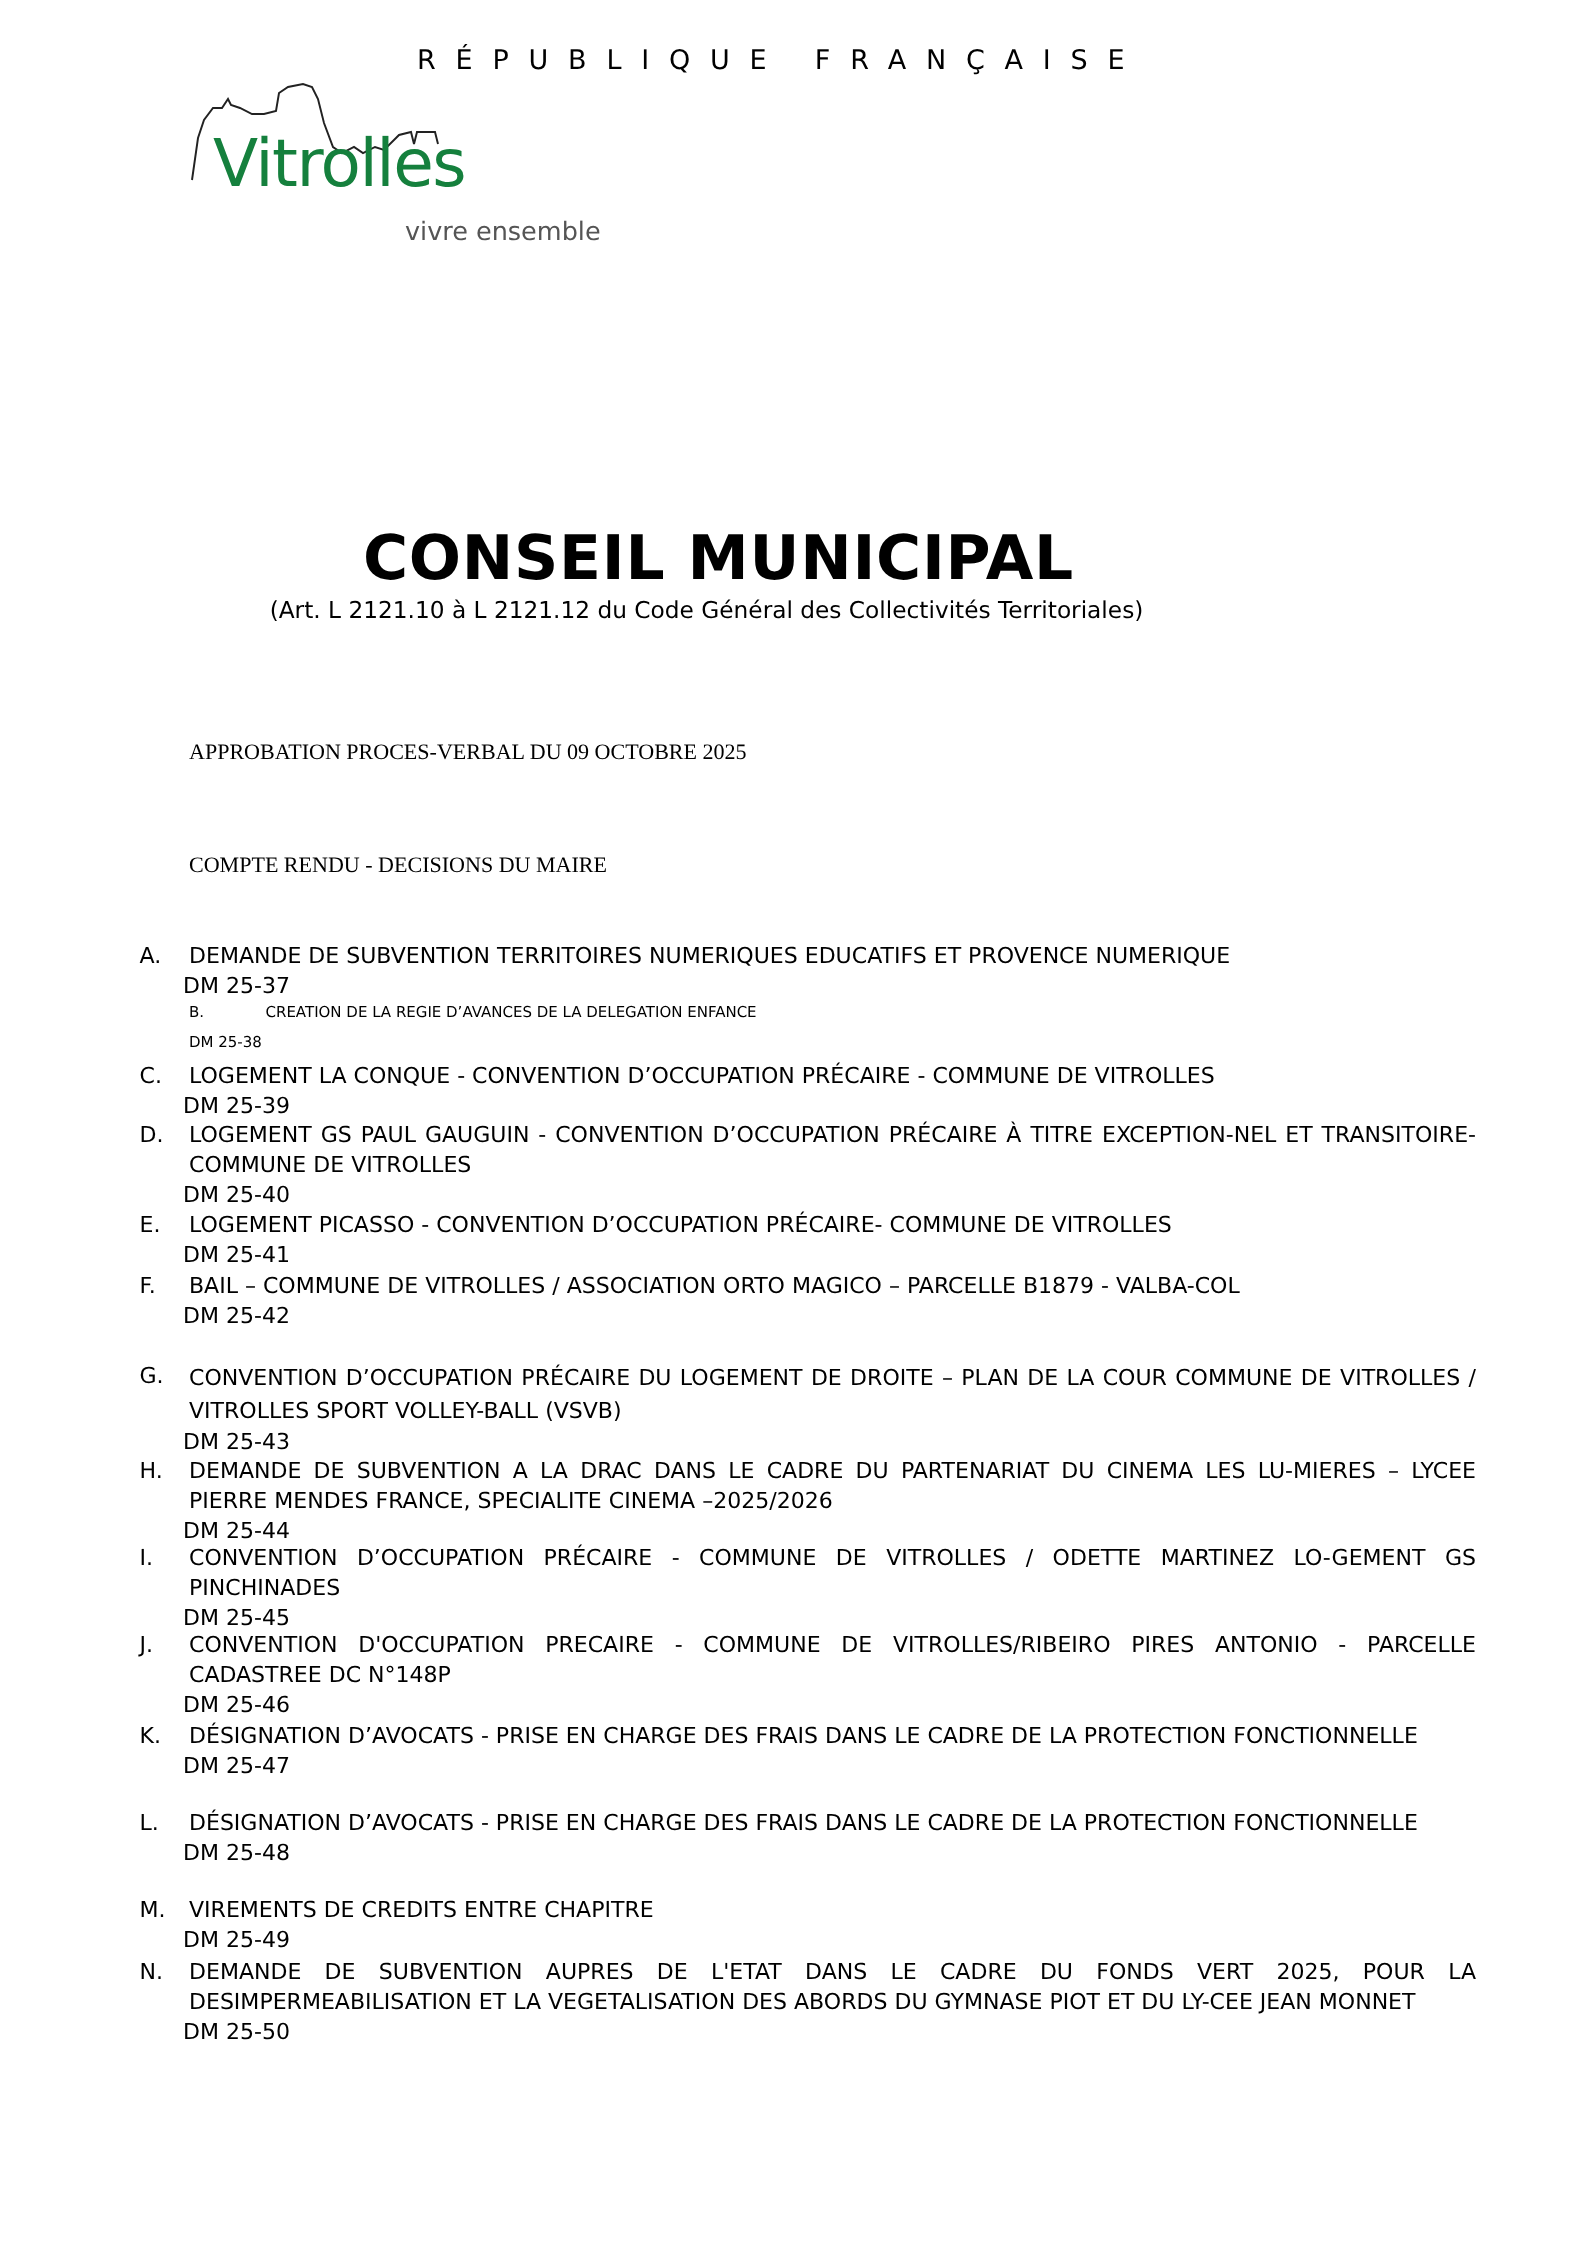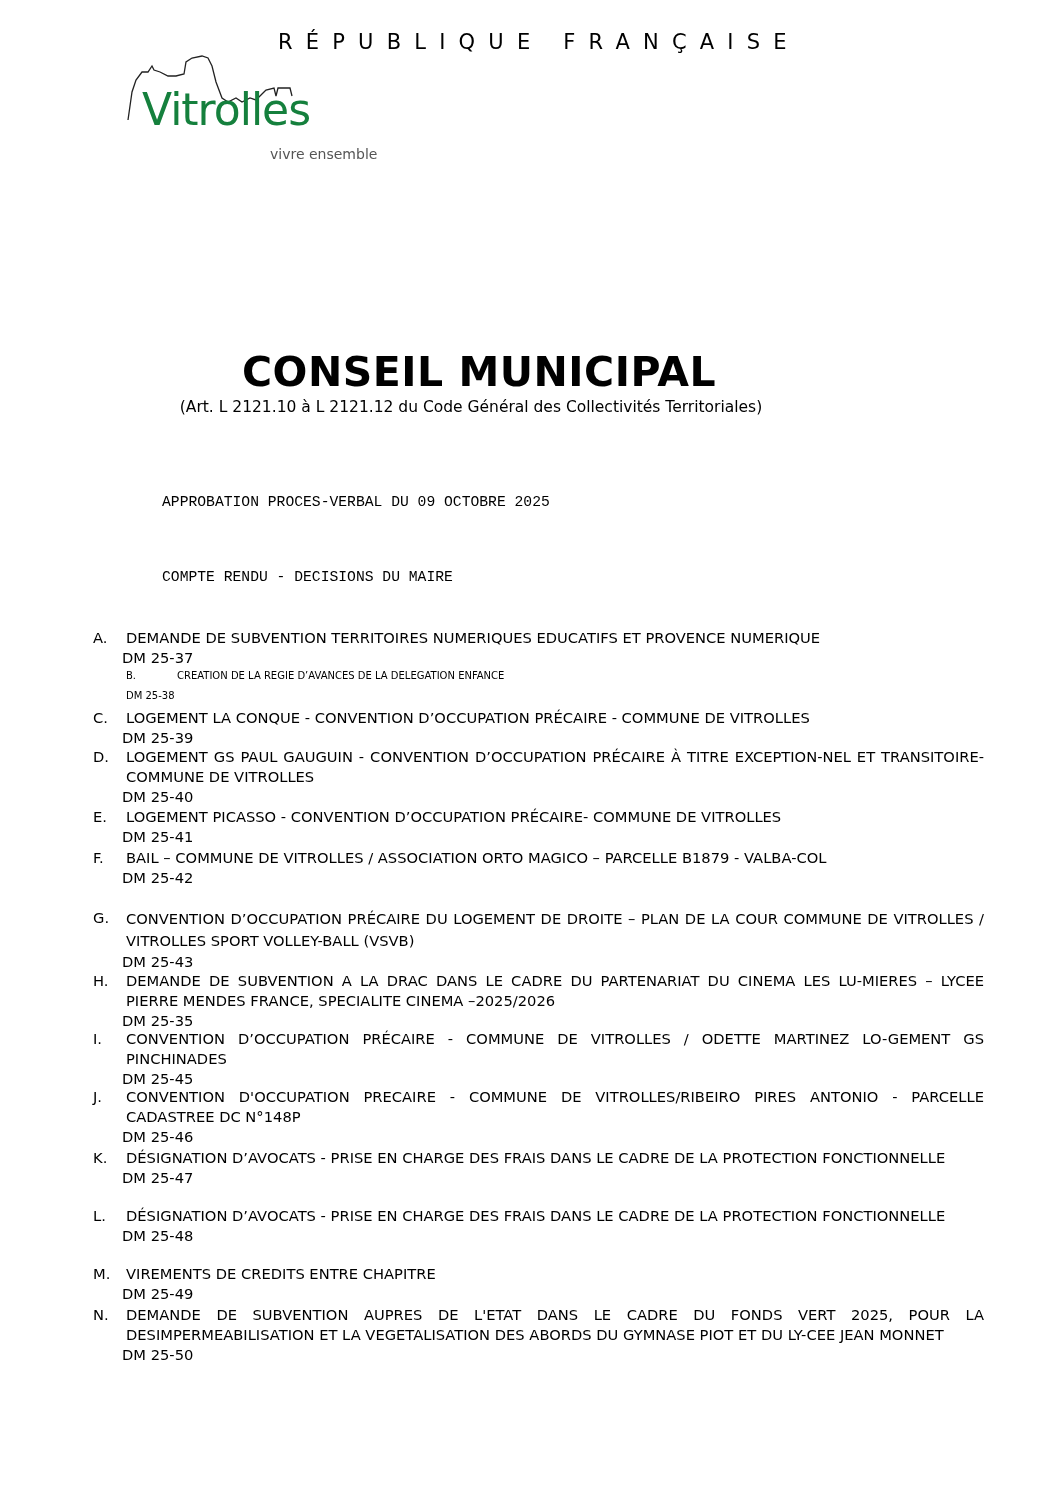--- a/index.html
+++ b/index.html
@@ -1,24 +1,24 @@
 <!DOCTYPE html>
 <html><head>
 <meta charset="utf-8">
 <style>
   html, body { margin: 0; padding: 0; background: #ffffff; }
   body { width: 1058px; height: 1497px; position: relative; overflow: hidden; color: #000; font-family: "DejaVu Sans", sans-serif; }
-  .rep { position: absolute; top: 30px; left: 278px; font-size: 21px; letter-spacing: 13.2px; white-space: nowrap; font-family: "DejaVu Sans", sans-serif; }
+  .rep { position: absolute; top: 30px; left: 278px; font-size: 18px; letter-spacing: 13.2px; white-space: nowrap; font-family: "DejaVu Sans", sans-serif; }
   .logo { position: absolute; left: 126px; top: 52px; width: 290px; height: 120px; }
   .logo svg { display: block; }
   .logo-text { position: absolute; left: 16px; top: 36px; font-family: "DejaVu Sans", sans-serif; font-size: 44px; color: #15803d; letter-spacing: -1px; line-height: 1; font-weight: normal; }
-  .logo-sub { position: absolute; left: 144px; top: 95px; font-family: "DejaVu Sans", sans-serif; font-size: 14px; color: #555; line-height: 1; }
+  .logo-sub { position: absolute; left: 144px; top: 95px; font-family: "DejaVu Sans", sans-serif; font-size: 17px; color: #555; line-height: 1; }
   .title { position: absolute; top: 352px; left: 0; width: 958px; text-align: center; font-family: "DejaVu Sans", sans-serif; font-weight: bold; font-size: 41px; line-height: 1; letter-spacing: 0.5px; }
   .subtitle { position: absolute; top: 400px; left: 0; width: 942px; text-align: center; font-family: "DejaVu Sans", sans-serif; font-size: 15.5px; line-height: 1; }
-  .line { position: absolute; left: 126px; font-size: 14.7px; line-height: 1.2; white-space: nowrap; font-family: Liberation Mono, monospace; margin-left: 36px; }
+  .line { position: absolute; left: 126px; font-size: 14.7px; line-height: 1.2; white-space: nowrap; font-family: Liberation Serif, serif; }
   .item { position: absolute; left: 93px; right: 74px; font-size: 14.7px; line-height: 20px; font-family: "DejaVu Sans", sans-serif; }
   .item .letter { position: absolute; left: 0; top: 0; width: 30px; }
   .item .body { margin-left: 33px; text-align: justify; }
   .item .dm { margin-left: 29px; display: block; }
   .item-b { position: absolute; left: 126px; font-size: 10px; line-height: 20px; }
   .item-b .letter { display: inline-block; width: 51px; }
 </style>
 </head>
 <body>
 
@@ -75,21 +75,21 @@
 
 <div class="item" style="top:908px;">
   <span class="letter">G.</span>
   <div class="body" style="line-height:22px;">CONVENTION D’OCCUPATION PRÉCAIRE DU LOGEMENT DE DROITE – PLAN DE LA COUR COMMUNE DE VITROLLES / VITROLLES SPORT VOLLEY-BALL (VSVB)</div>
   <span class="dm">DM 25-43</span>
 </div>
 
 <div class="item" style="top:971px;">
   <span class="letter">H.</span>
   <div class="body">DEMANDE DE SUBVENTION A LA DRAC DANS LE CADRE DU PARTENARIAT DU CINEMA LES LU-MIERES – LYCEE PIERRE MENDES FRANCE, SPECIALITE CINEMA –2025/2026</div>
-  <span class="dm">DM 25-35</span>
+  <span class="dm">DM 25-44</span>
 </div>
 
 <div class="item" style="top:1029px;">
   <span class="letter">I.</span>
   <div class="body">CONVENTION D’OCCUPATION PRÉCAIRE - COMMUNE DE VITROLLES / ODETTE MARTINEZ LO-GEMENT GS PINCHINADES</div>
   <span class="dm">DM 25-45</span>
 </div>
 
 <div class="item" style="top:1087px;">
   <span class="letter">J.</span>

